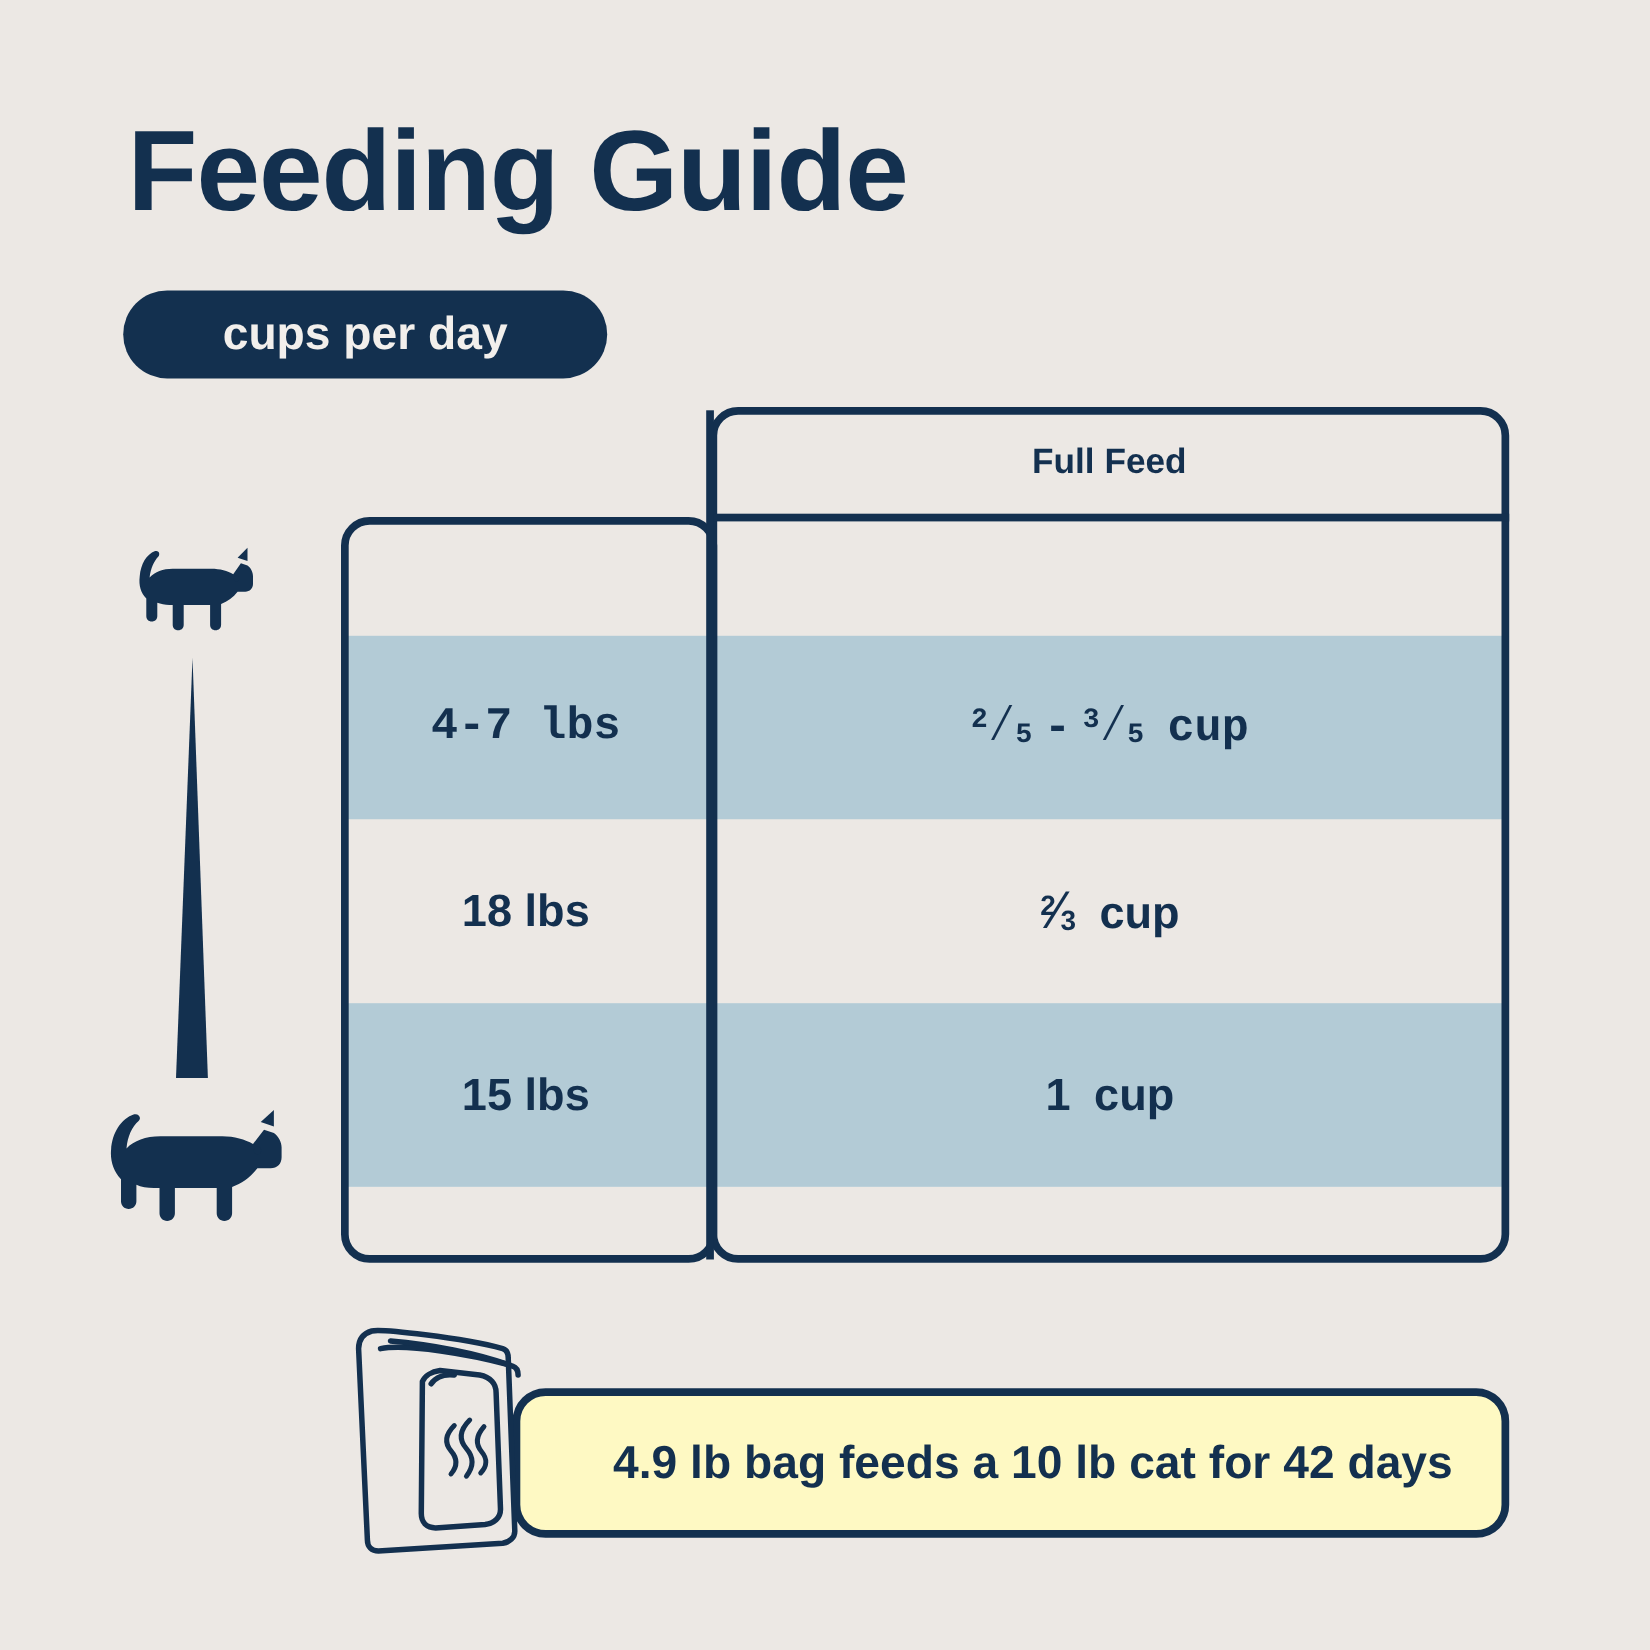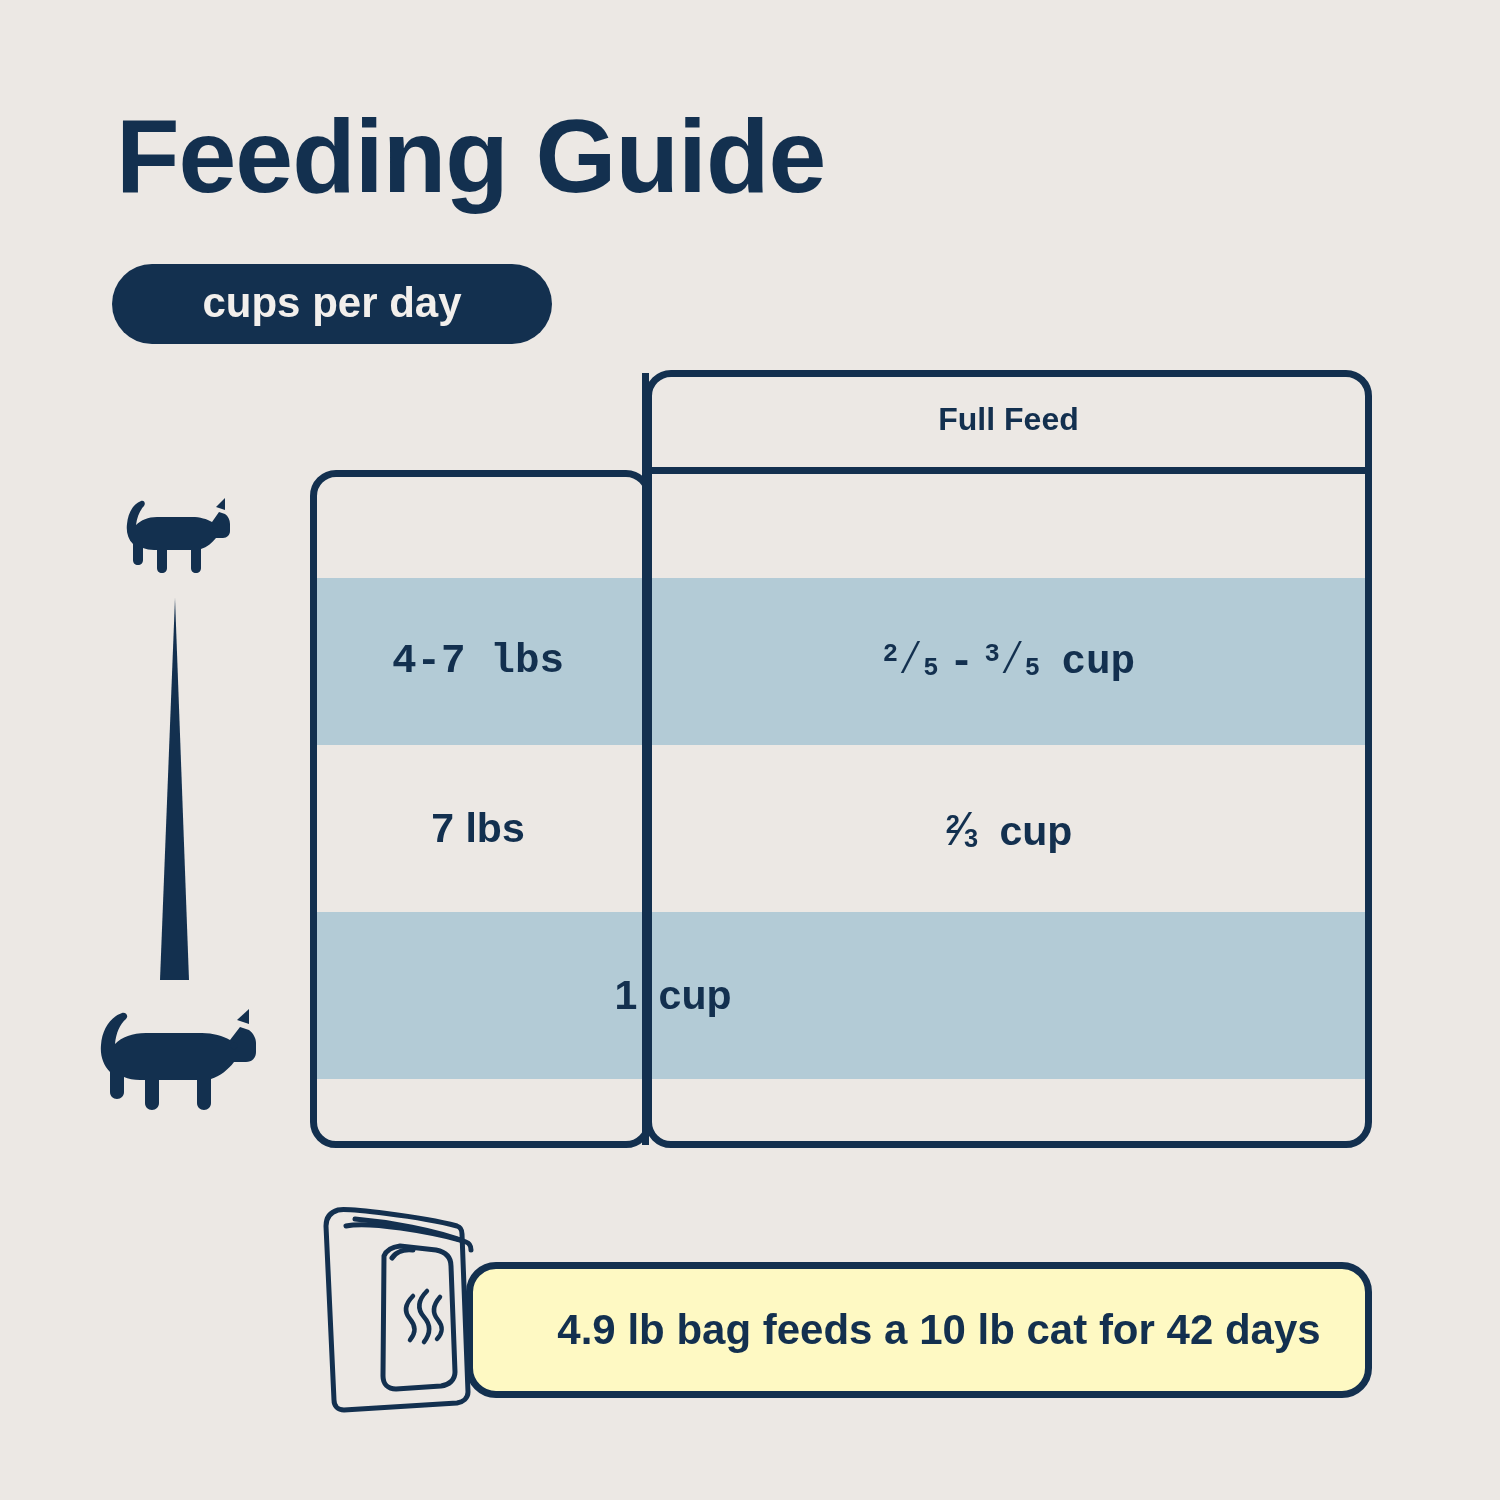--- a/index.html
+++ b/index.html
@@ -284,28 +284,29 @@
         <div class="row blue" style="top:0px;font-family:Liberation Mono, monospace;">
           <div class="band"></div>
           <div class="cell cell-weight">4-7 lbs</div>
           <div class="cell cell-amount">
             <span class="frac"><span class="num">2</span><span class="sl">⁄</span><span class="den">5</span><span class="sp"></span><span>-</span><span class="sp"></span><span class="num">3</span><span class="sl">⁄</span><span class="den">5</span><span class="sp"></span><span class="sp"></span><span>cup</span></span>
           </div>
         </div>
 
         <div class="row cream" style="top:167px;">
           <div class="band"></div>
-          <div class="cell cell-weight">7 lbs</div>
+          <div class="cell cell-weight">18 lbs</div>
           <div class="cell cell-amount">
             <span class="frac"><span class="num">2</span><span class="sl">⁄</span><span class="den">3</span><span class="sp"></span><span class="sp"></span><span>cup</span></span>
           </div>
         </div>
 
         <div class="row blue" style="top:334px;">
           <div class="band"></div>
+          <div class="cell cell-weight">15 lbs</div>
           <div class="cell cell-amount">
             <span class="frac"><span>1</span><span class="sp"></span><span class="sp"></span><span>cup</span></span>
           </div>
         </div>
 
         <div class="row cream" style="top:501px;">
           <div class="band"></div>
           <div class="cell cell-weight">20 lbs</div>
           <div class="cell cell-amount">
             <span class="frac"><span>1</span><span class="sp"></span><span class="num">1</span><span class="sl">⁄</span><span class="den">5</span><span class="sp"></span><span class="sp"></span><span>cup</span></span>

